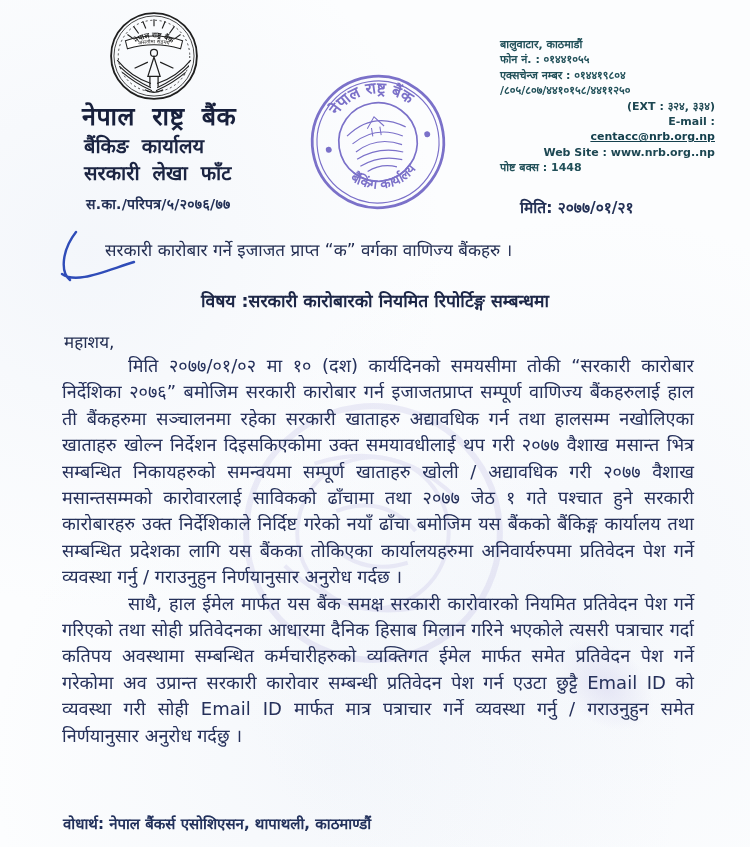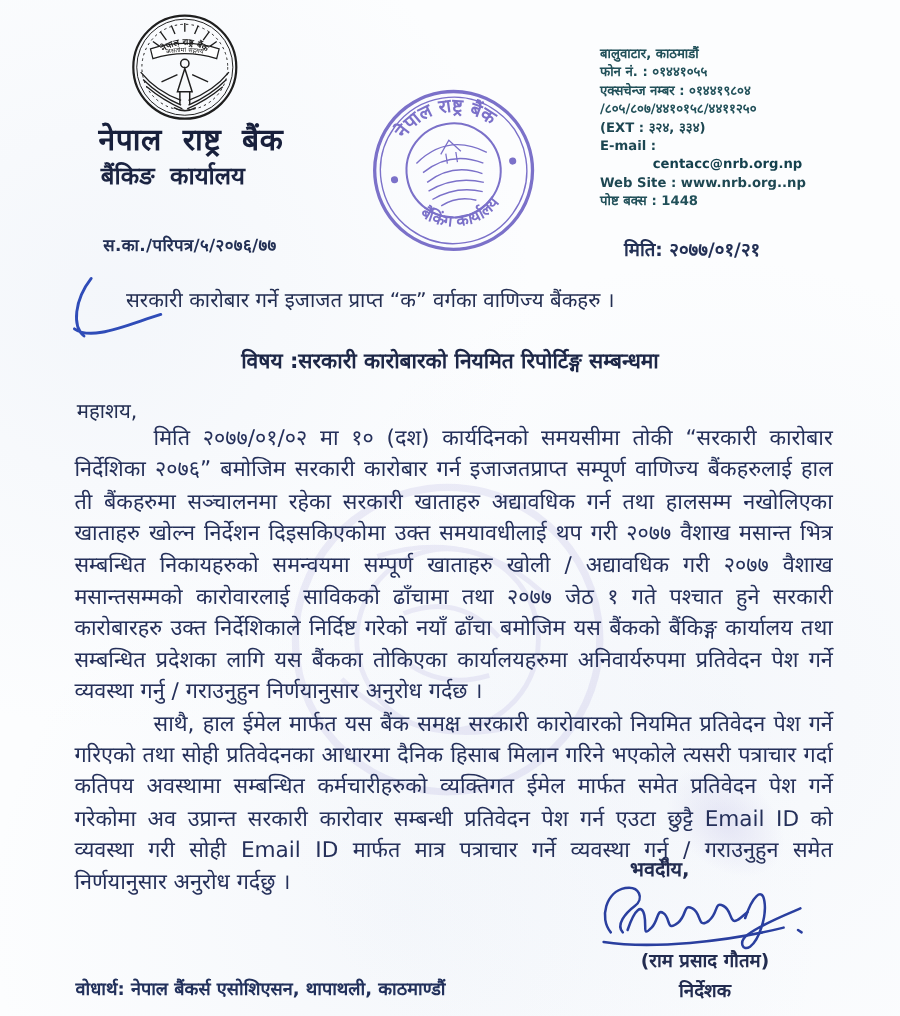--- a/index.html
+++ b/index.html
@@ -21,22 +21,22 @@
   .logo{position:absolute;left:108px;top:9px;width:92px;height:94px;}
   .bank-name{
     position:absolute;left:82px;top:98px;width:300px;
     font-size:25px;font-weight:bold;color:#18203c;word-spacing:8px;letter-spacing:.5px;
   }
   .office-line{position:absolute;left:84px;top:132px;font-size:20px;font-weight:bold;color:#1b2442;word-spacing:6px;}
   .dept-line{position:absolute;left:84px;top:159px;font-size:20px;font-weight:bold;color:#1b2442;word-spacing:6px;}
   .ref-line{position:absolute;left:86px;top:194px;font-size:14px;font-weight:bold;color:#233055;letter-spacing:.3px;}
   
   .contact{position:absolute;left:500px;top:37px;width:215px;font-size:11px;line-height:15.4px;color:#215059;font-weight:bold;}
-  .contact .latin{font-weight:bold;color:#1d4752;}
-  .contact .email-val{color:#14404d;margin-left:44px;}
+  .contact .latin{font-weight:bold;color:#1d4752;text-align:right;}
+  .contact .email-val{text-decoration:underline;color:#14404d;margin-left:44px;}
   
   .stamp{position:absolute;left:308px;top:72px;width:140px;height:140px;transform:rotate(-9deg);opacity:.88;}
   .stamp-bleed{position:absolute;left:238px;top:398px;width:270px;height:270px;opacity:.10;transform:rotate(14deg);pointer-events:none;}
   .ink-smudge{position:absolute;left:540px;top:640px;width:130px;height:90px;
     background:radial-gradient(ellipse at center, rgba(120,110,200,.14), transparent 60%);
     transform:rotate(40deg);pointer-events:none;}
   
   .date-line{position:absolute;left:520px;top:196px;font-size:15.5px;font-weight:bold;color:#233055;}
   .recipient{position:absolute;left:68px;top:238px;width:620px;font-size:17px;color:#232e52;margin-left:37px;}
   .tick{position:absolute;left:56px;top:222px;width:110px;height:66px;}
@@ -109,20 +109,21 @@
     <text font-size="14.5" font-weight="bold" fill="#6a5ec2">
       <textPath href="#stampArcTop" startOffset="50%" text-anchor="middle">नेपाल राष्ट्र बैंक</textPath>
     </text>
     <text font-size="12.5" font-weight="bold" fill="#6a5ec2">
       <textPath href="#stampArcBot" startOffset="50%" text-anchor="middle">बैंकिंग कार्यालय</textPath>
     </text>
   </svg>
 
   <div class="bank-name dev">नेपाल राष्ट्र बैंक</div>
   <div class="office-line dev">बैंकिङ कार्यालय</div>
+  <div class="dept-line dev">सरकारी लेखा फाँट</div>
   <div class="ref-line dev">स.का./परिपत्र/५/२०७६/७७</div>
 
   <div class="contact">
     <div>बालुवाटार, काठमाडौं</div>
     <div>फोन नं. : ०१४४१०५५</div>
     <div>एक्सचेन्ज नम्बर : ०१४४१९८०४</div>
     <div>/८०५/८०७/४४१०१५८/४४११२५०</div>
     <div class="latin">(EXT : ३२४, ३३४)</div>
     <div class="latin"><span>E-mail : </span><span class="email-val">centacc@nrb.org.np</span></div>
     <div class="latin">Web Site : www.nrb.org..np</div>
@@ -137,30 +138,16 @@
   </svg>
 
   <div class="subject dev">विषय :सरकारी कारोबारको नियमित रिपोर्टिङ्ग सम्बन्धमा</div>
 
   <div class="salutation dev">महाशय,</div>
   <div class="body-text dev">
     <p>मिति २०७७/०१/०२ मा १० (दश) कार्यदिनको समयसीमा तोकी “सरकारी कारोबार निर्देशिका २०७६” बमोजिम सरकारी कारोबार गर्न इजाजतप्राप्त सम्पूर्ण वाणिज्य बैंकहरुलाई हाल ती बैंकहरुमा सञ्चालनमा रहेका सरकारी खाताहरु अद्यावधिक गर्न तथा हालसम्म नखोलिएका खाताहरु खोल्न निर्देशन दिइसकिएकोमा उक्त समयावधीलाई थप गरी २०७७ वैशाख मसान्त भित्र सम्बन्धित निकायहरुको समन्वयमा सम्पूर्ण खाताहरु खोली / अद्यावधिक गरी २०७७ वैशाख मसान्तसम्मको कारोवारलाई साविकको ढाँचामा तथा २०७७ जेठ १ गते पश्चात हुने सरकारी कारोबारहरु उक्त निर्देशिकाले निर्दिष्ट गरेको नयाँ ढाँचा बमोजिम यस बैंकको बैंकिङ्ग कार्यालय तथा सम्बन्धित प्रदेशका लागि यस बैंकका तोकिएका कार्यालयहरुमा अनिवार्यरुपमा प्रतिवेदन पेश गर्ने व्यवस्था गर्नु / गराउनुहुन निर्णयानुसार अनुरोध गर्दछ ।</p>
     <p>साथै, हाल ईमेल मार्फत यस बैंक समक्ष सरकारी कारोवारको नियमित प्रतिवेदन पेश गर्ने गरिएको तथा सोही प्रतिवेदनका आधारमा दैनिक हिसाब मिलान गरिने भएकोले त्यसरी पत्राचार गर्दा कतिपय अवस्थामा सम्बन्धित कर्मचारीहरुको व्यक्तिगत ईमेल मार्फत समेत प्रतिवेदन पेश गर्ने गरेकोमा अव उप्रान्त सरकारी कारोवार सम्बन्धी प्रतिवेदन पेश गर्न एउटा छुट्टै Email ID को व्यवस्था गरी सोही Email ID मार्फत मात्र पत्राचार गर्ने व्यवस्था गर्नु / गराउनुहुन समेत निर्णयानुसार अनुरोध गर्दछु ।</p>
   </div>
 
-  <div class="closing">
-    <div class="valediction dev">भवदीय,</div>
-    <svg class="signature" viewBox="0 0 185 66">
-      <g fill="none" stroke="#2a3f9f" stroke-width="2.1" stroke-linecap="round">
-        <path d="M 14,46 C 4,34 10,12 26,9 C 38,7 42,18 34,24 C 26,30 18,40 24,46"></path>
-        <path d="M 28,44 C 34,26 40,22 42,32 C 44,42 40,50 48,42 C 54,36 52,26 58,30 C 64,34 60,46 70,38 C 78,31 74,22 82,26 C 90,30 86,44 96,36 C 104,29 100,20 108,24 C 116,28 112,42 122,34 L 128,29"></path>
-        <path d="M 126,34 C 132,16 140,8 142,20 C 144,32 138,52 130,58 C 124,62 120,54 128,48 C 140,39 158,32 172,26"></path>
-        <path d="M 8,54 C 48,60 110,54 158,42"></path>
-        <path d="M 170,44 l 3,2"></path>
-      </g>
-    </svg>
-    <div class="signatory dev">(राम प्रसाद गौतम)</div>
-    <div class="designation dev">निर्देशक</div>
-  </div>
 
   <div class="footer-cc dev">वोधार्थ: नेपाल बैंकर्स एसोशिएसन, थापाथली, काठमाण्डौं</div>
 
 </div>
 
 </body></html>

